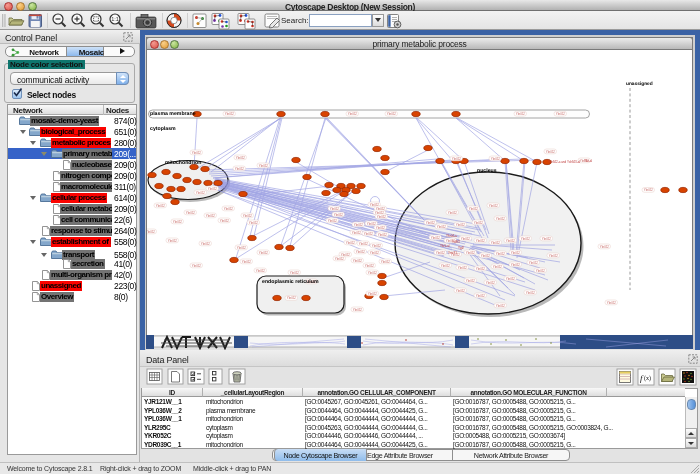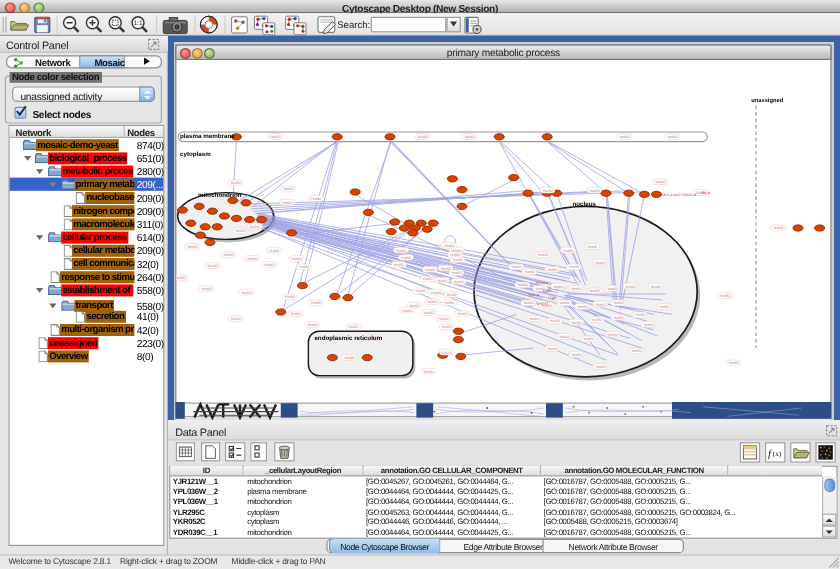--- a/index.html
+++ b/index.html
@@ -141,23 +141,23 @@
     <circle cx="2" cy="1.8" r="1.4" fill="#3a9a3a"></circle>
     <circle cx="2" cy="7.2" r="1.4" fill="#3a9a3a"></circle>
     <circle cx="6.8" cy="4.5" r="1.4" fill="#55bb55"></circle>
     <path d="M2 1.8 L6.8 4.5 L2 7.2" stroke="#3a9a3a" stroke-width="0.8" fill="none"></path>
   </svg>
 <div class="abs b" style="left:22px;top:48px;width:44px;text-align:center;font-size:8px;letter-spacing:-0.3px;color:#111">Network</div>
 <div class="abs b" style="left:66px;top:48px;width:38px;text-align:right;font-size:8px;letter-spacing:-0.3px;color:#111">Mosaic</div>
 <div class="abs" style="left:120px;top:47.8px;width:0;height:0;border-top:3.5px solid transparent;border-bottom:3.5px solid transparent;border-left:5.5px solid #111"></div>
 
 <div class="abs" style="left:4px;top:63px;width:131px;height:40px;border:1px solid #aaa;border-radius:3px;box-sizing:border-box"></div>
-<div class="abs b" style="left:8px;top:59.5px;font-size:8px;letter-spacing:-0.3px;color:#111;background:#737373;padding:0 2px">Node color selection</div>
+<div class="abs b" style="left:8px;top:59.5px;font-size:8px;letter-spacing:-0.3px;color:#111;background:#0f766e;padding:0 2px">Node color selection</div>
 <div class="abs" style="left:10px;top:72px;width:119px;height:13px;background:linear-gradient(#ffffff,#e9e9e9);border:1px solid #9a9a9a;border-radius:4px;box-sizing:border-box"></div>
-<div class="abs" style="left:17px;top:74.5px;font-size:8.5px;color:#111;letter-spacing:-0.2px">unassigned activity</div>
+<div class="abs" style="left:17px;top:74.5px;font-size:8.5px;color:#111;letter-spacing:-0.2px">communicati activity</div>
 <div class="abs" style="left:116px;top:72px;width:13px;height:13px;background:linear-gradient(#cfe3fa,#7fb0ea);border:1px solid #6f8fb8;border-radius:0 4px 4px 0;box-sizing:border-box"></div>
 <div class="abs" style="left:119.5px;top:74.5px;width:0;height:0;border-left:3px solid transparent;border-right:3px solid transparent;border-bottom:3.5px solid #fff"></div>
 <div class="abs" style="left:119.5px;top:79.5px;width:0;height:0;border-left:3px solid transparent;border-right:3px solid transparent;border-top:3.5px solid #fff"></div>
 
 <div class="abs" style="left:12px;top:89px;width:10px;height:10px;background:linear-gradient(#dcebfa,#9cc4ee);border:1px solid #6f8fb8;border-radius:2px;box-sizing:border-box"></div>
 <svg class="abs" style="left:11px;top:86px" width="13" height="13" viewBox="0 0 13 13">
     <path d="M3 6.5 L5.5 9.5 L10.5 2.5" stroke="#1a2a4a" stroke-width="1.6" fill="none"></path>
   </svg>
 <div class="abs b" style="left:27px;top:89.5px;font-size:8.5px;letter-spacing:-0.3px;color:#111">Select nodes</div>
 
@@ -166,21 +166,21 @@
 <div class="abs" style="left:103px;top:105px;width:1px;height:10px;background:#bbb"></div>
 <div class="abs b" style="left:13px;top:106px;font-size:8px;letter-spacing:-0.3px;color:#222">Network</div>
 <div class="abs b" style="left:106px;top:106px;font-size:8px;letter-spacing:-0.3px;color:#222">Nodes</div>
 <style>
 .row{position:absolute;height:11px;font-size:8px;font-weight:bold;letter-spacing:-0.45px;color:#000;white-space:nowrap}
 .lab{position:absolute;top:0.5px;height:10px;line-height:10px;padding:0 1px;overflow:hidden}
 .num{position:absolute;left:106px;top:0.5px;font-weight:normal;letter-spacing:-0.35px;font-size:8.5px}
 .arr{position:absolute;top:3.5px;width:0;height:0;border-left:3.5px solid transparent;border-right:3.5px solid transparent;border-top:4.5px solid #666}
 .fold{position:absolute;top:1px}
 .file{position:absolute;top:0.5px}
-.g{background:#a16207}.r{background:#fb0300}
+.g{background:#737373}.r{background:#fb0300}
 </style>
 <svg width="0" height="0" style="position:absolute">
     <defs>
 <g id="fo">
         <path d="M0.5 8.5 L0.5 2.8 L1.5 1 L5 1 L6.2 2.8 L12.5 2.8 L12.5 8.5 Z" fill="#84a7cb" stroke="#4a6d94" stroke-width="0.9"></path>
         <path d="M1.2 3.6 H11.8" stroke="#b9cede" stroke-width="1.4" fill="none"></path>
       </g>
 <g id="fi">
         <path d="M0.5 0.5 H5.3 L7.5 2.7 V9.5 H0.5 Z" fill="#fff" stroke="#888" stroke-width="0.9"></path>
         <path d="M5.3 0.5 V2.7 H7.5" fill="none" stroke="#888" stroke-width="0.7"></path>
@@ -253,21 +253,21 @@
         <use href="#fi"></use>
       </svg>
       <span class="lab g" style="left:52px;width:50px">cellular metaboli</span>
       <span class="num">209(0)</span>
     </div>
 <div class="row" style="left:8px;top:214px;width:128px">
       <svg class="file" style="left:45px" width="8" height="10">
         <use href="#fi"></use>
       </svg>
       <span class="lab g" style="left:52px;width:50px">cell communicati</span>
-      <span class="num">32(0)</span>
+      <span class="num">22(6)</span>
     </div>
 <div class="row" style="left:8px;top:225px;width:128px">
       <svg class="file" style="left:34px" width="8" height="10">
         <use href="#fi"></use>
       </svg>
       <span class="lab g" style="left:42px;width:60px">response to stimul</span>
       <span class="num">264(0)</span>
     </div>
 <div class="row" style="left:8px;top:236px;width:128px">
       <i class="arr" style="left:22px"></i>
@@ -677,21 +677,21 @@
 <div class="abs" style="left:685px;top:428px;width:12px;height:10px;background:linear-gradient(#fdfdfd,#dcdcdc);border:1px solid #aaa;box-sizing:border-box"></div>
 <div class="abs" style="left:688px;top:431.5px;width:0;height:0;border-left:3px solid transparent;border-right:3px solid transparent;border-bottom:3.5px solid #333"></div>
 <div class="abs" style="left:685px;top:438px;width:12px;height:10px;background:linear-gradient(#fdfdfd,#dcdcdc);border:1px solid #aaa;box-sizing:border-box"></div>
 <div class="abs" style="left:688px;top:441.5px;width:0;height:0;border-left:3px solid transparent;border-right:3px solid transparent;border-top:3.5px solid #333"></div>
 </div>
 
 <div class="abs" style="left:272px;top:449px;width:298px;height:12px;background:#f6f6f6;border:1px solid #8e8e8e;border-radius:4px;box-sizing:border-box"></div>
 <div class="abs" style="left:274px;top:449px;width:93px;height:12px;background:linear-gradient(#c8ddf5,#8fbceb);border-left:1px solid #8e8e8e;border-right:1px solid #8e8e8e;box-sizing:border-box;border-radius:4px 0 0 4px"></div>
 <div class="abs" style="left:452px;top:449px;width:1px;height:12px;background:#8e8e8e"></div>
 <div class="abs" style="left:274px;top:451px;width:93px;text-align:center;font-size:7.2px;color:#111;letter-spacing:-0.35px">Node Cytoscape Browser</div>
-<div class="abs" style="left:367px;top:451px;width:85px;text-align:right;font-size:7.2px;color:#222;letter-spacing:-0.35px">Edge Attribute Browser</div>
+<div class="abs" style="left:367px;top:451px;width:85px;text-align:left;font-size:7.2px;color:#222;letter-spacing:-0.35px">Edge Attribute Browser</div>
 <div class="abs" style="left:452px;top:451px;width:118px;text-align:center;font-size:7.2px;color:#222;letter-spacing:-0.35px">Network Attribute Browser</div>
 
 <div class="abs" style="left:0;top:462px;width:700px;height:12px;background:#e8e8e8;border-top:1px solid #c0c0c0;box-sizing:border-box"></div>
 <div class="abs" style="left:7px;top:465px;font-size:7px;letter-spacing:-0.15px;color:#333">Welcome to Cytoscape 2.8.1</div>
 <div class="abs" style="left:100px;top:465px;font-size:7px;letter-spacing:-0.15px;color:#333">Right-click + drag to ZOOM</div>
 <div class="abs" style="left:193px;top:465px;font-size:7px;letter-spacing:-0.15px;color:#333">Middle-click + drag to PAN</div>
 <svg class="abs" style="left:688px;top:462px" width="12" height="12" viewBox="0 0 12 12">
     <path d="M3 11 L11 3 M6 11 L11 6 M9 11 L11 9" stroke="#aaa" stroke-width="1"></path>
   </svg>
 

